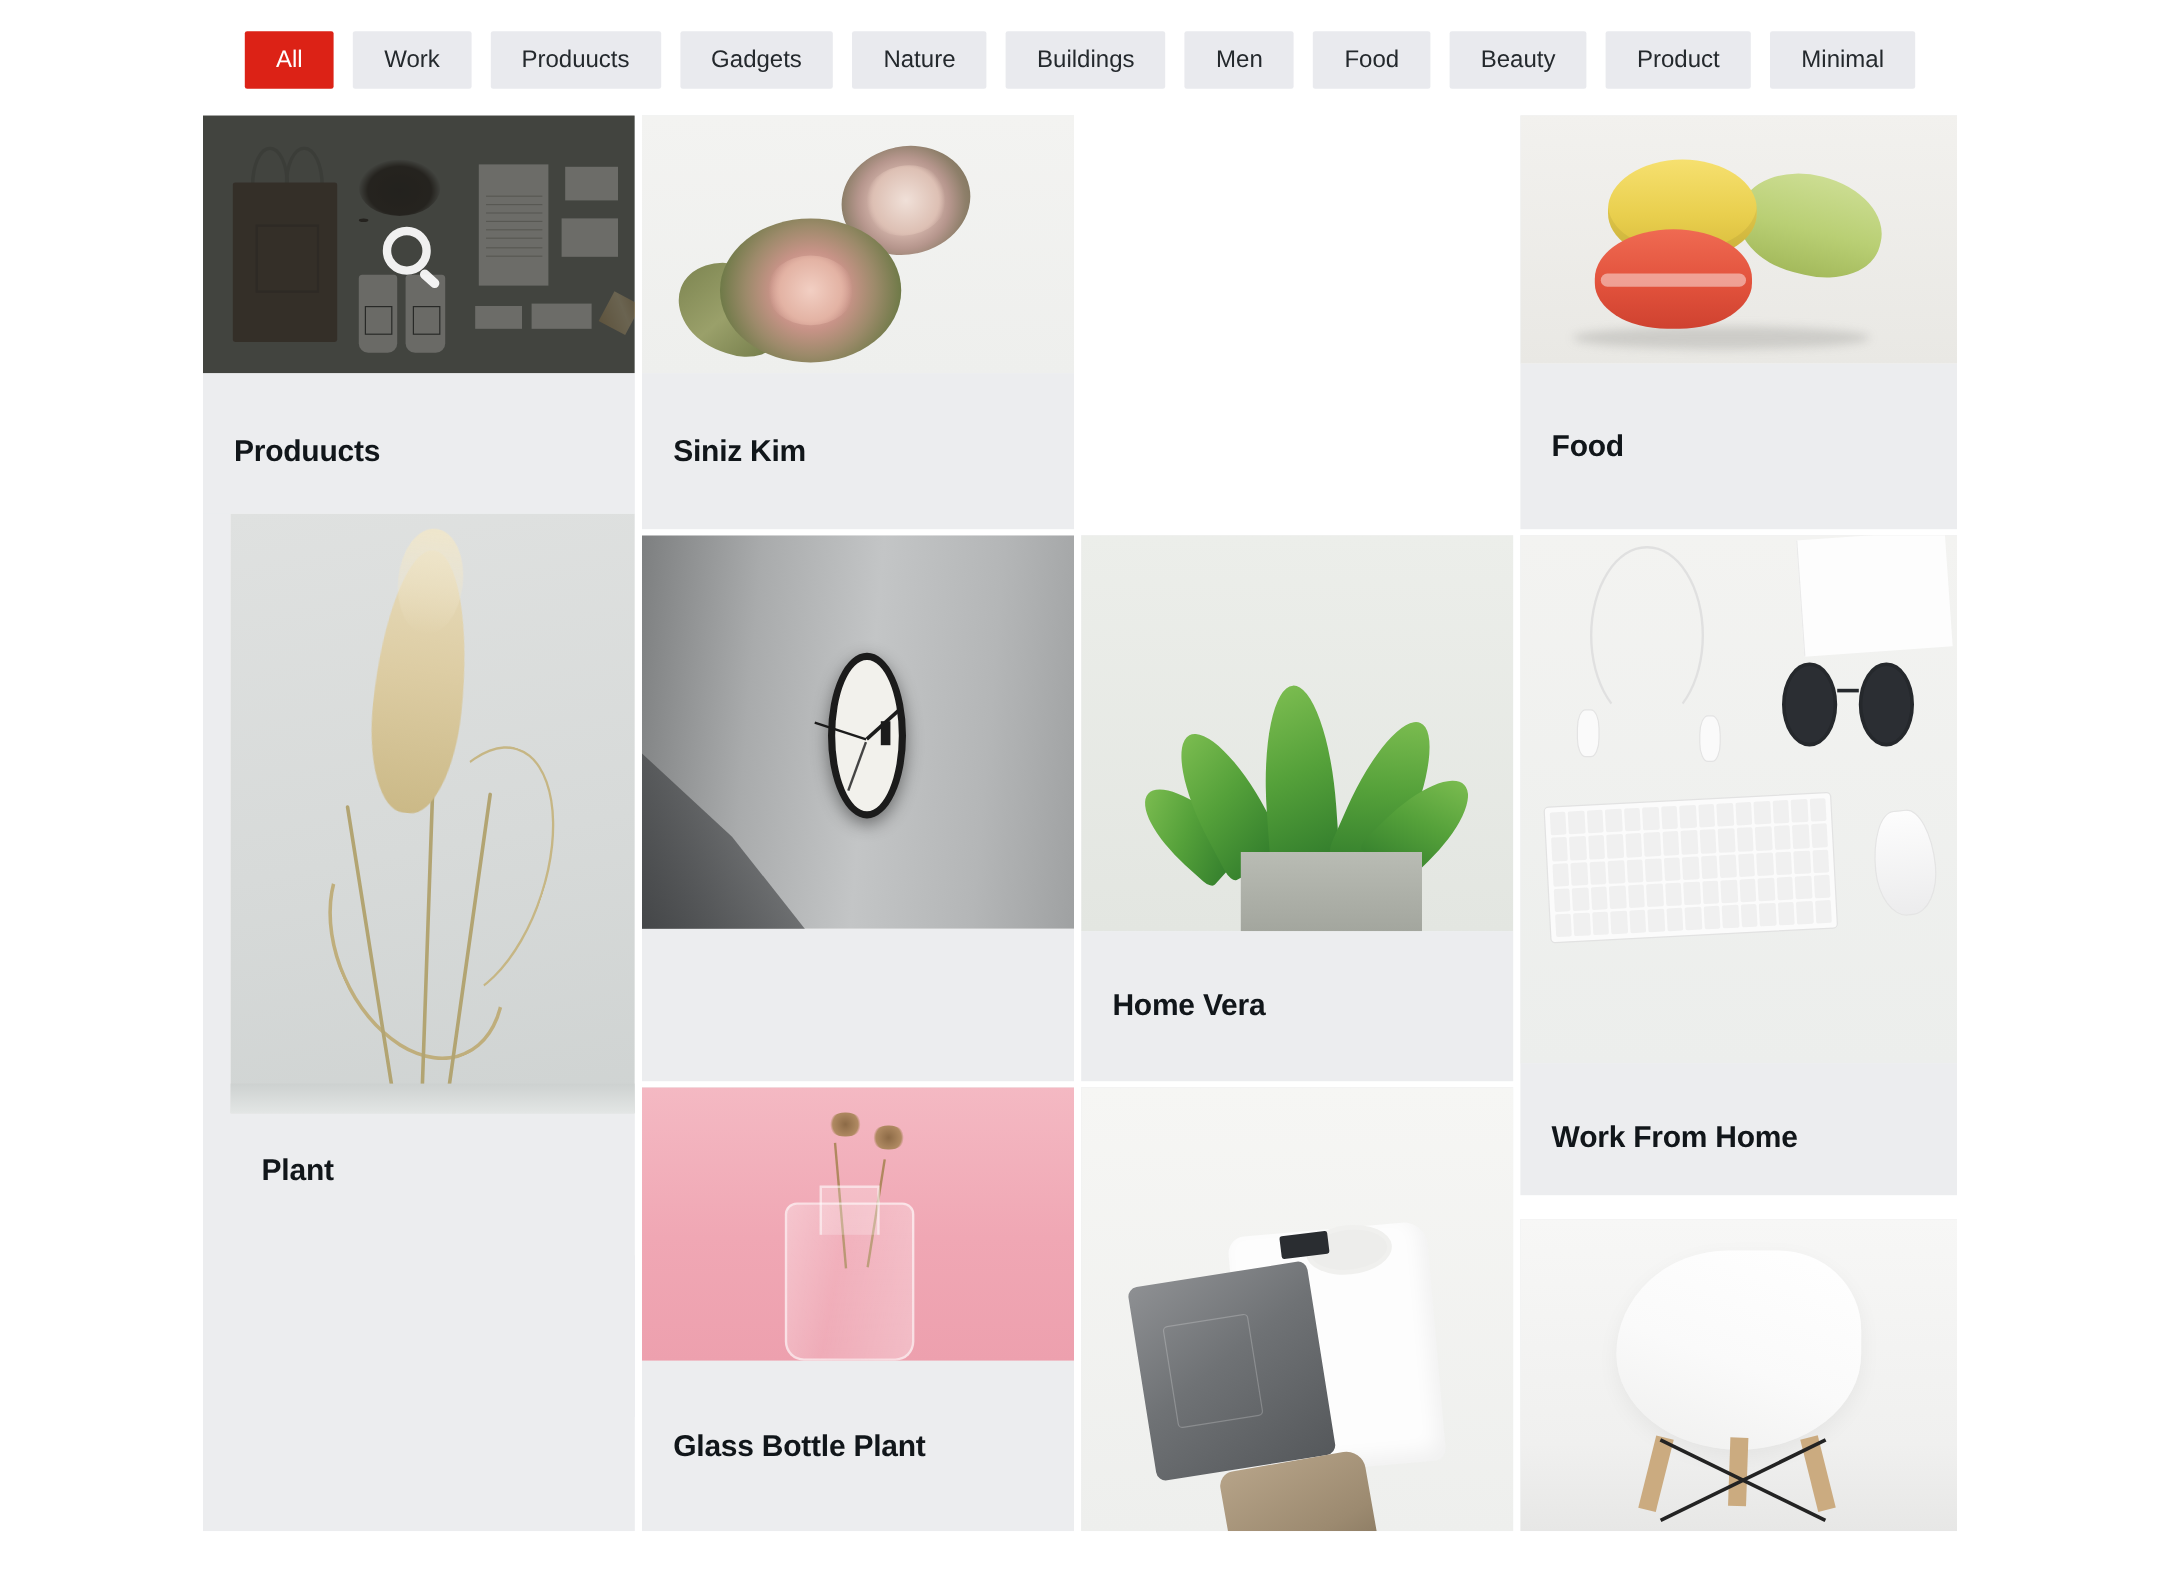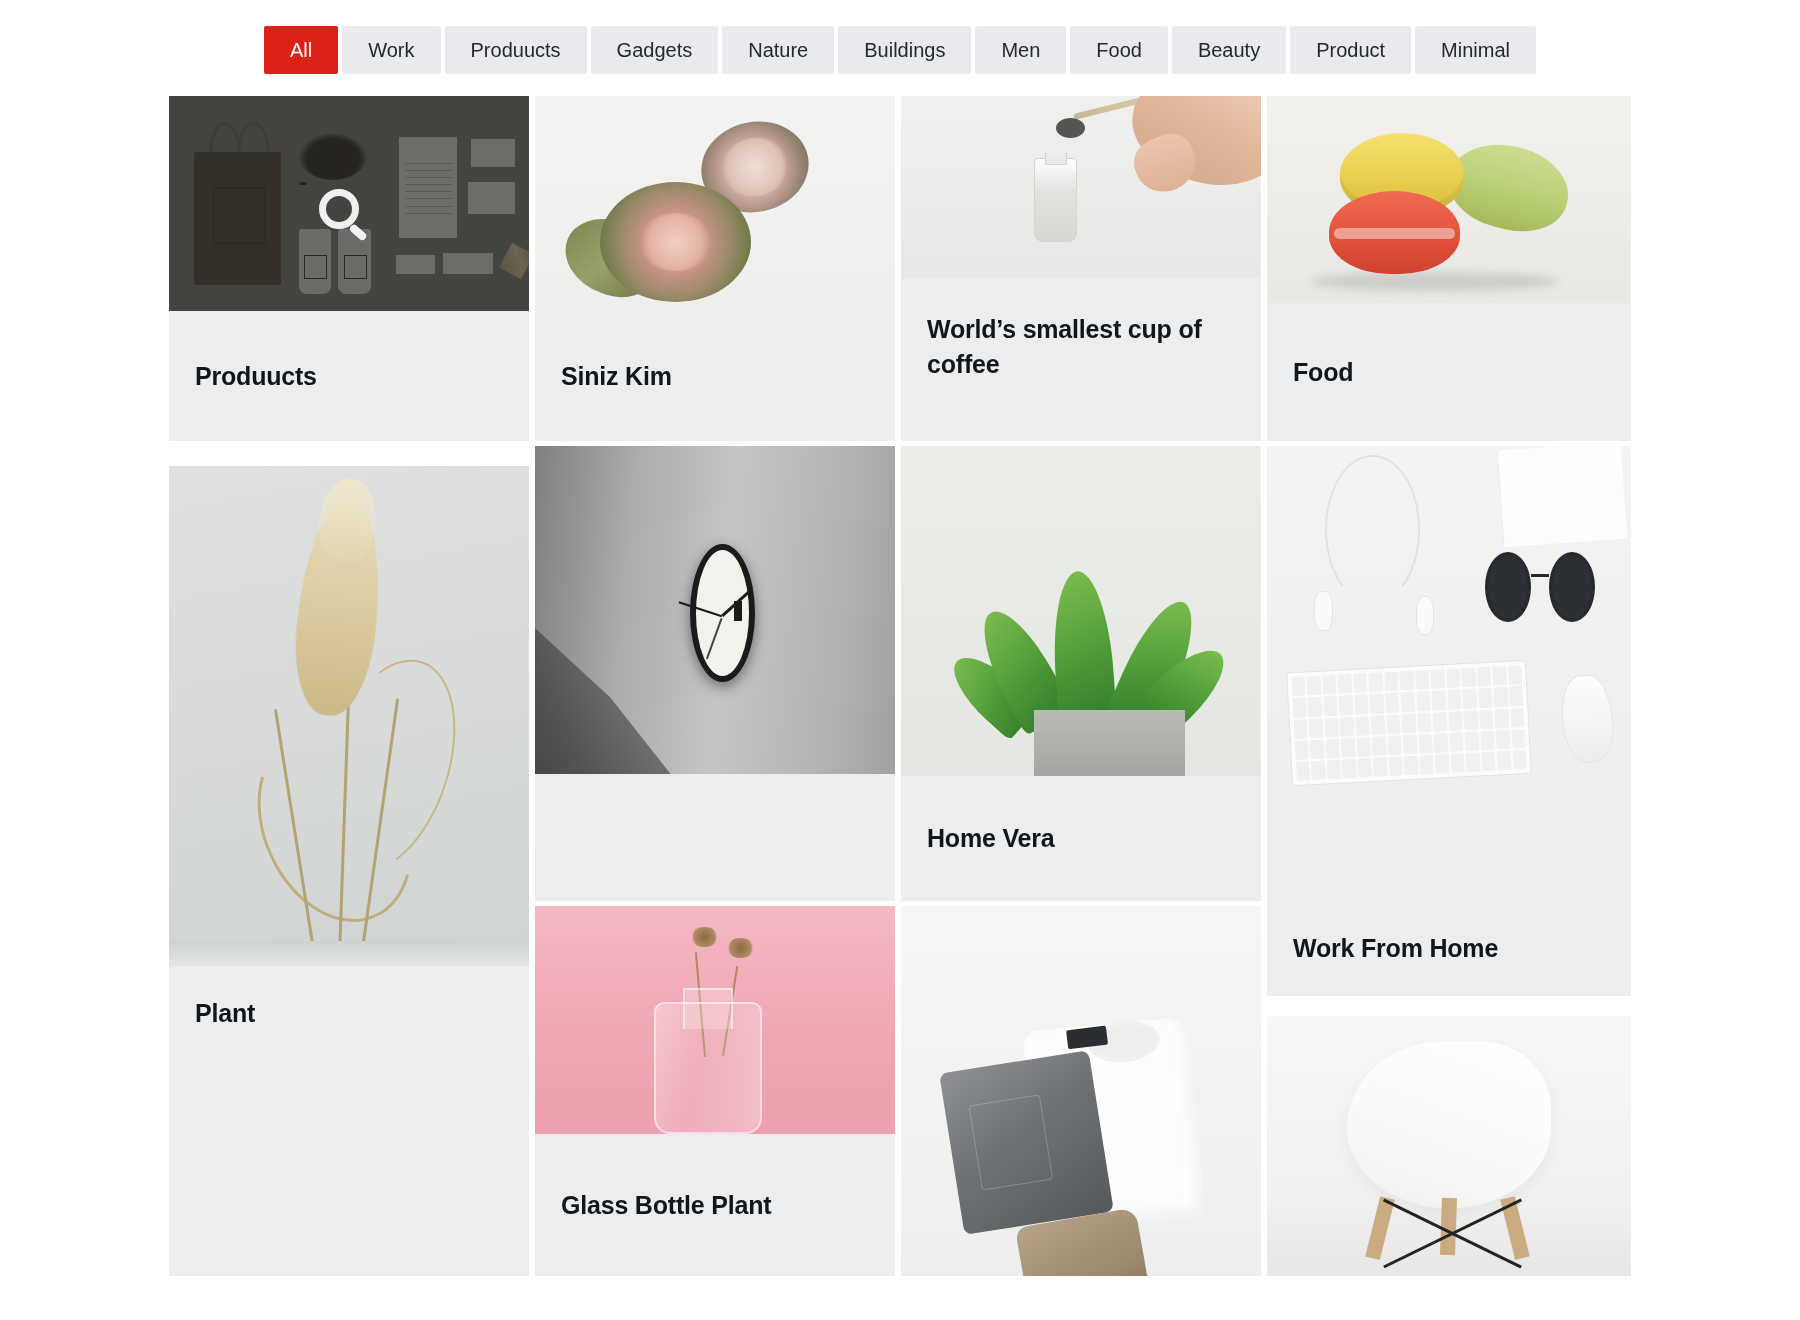--- a/index.html
+++ b/index.html
@@ -27,21 +27,21 @@
     letter-spacing: -0.2px;
     padding-top: 36px;
     line-height: 1.2;
   }
 
   
   .filter-bar {
     display: flex;
     justify-content: center;
     align-items: stretch;
-    gap: 4px;
+    gap: 16px;
     margin-top: 26px;
     padding: 0 163px;
   }
   .filter-btn {
     background: #e9eaee;
     color: #24292d;
     border: none;
     font-family: "Liberation Sans", sans-serif;
     font-size: 20px;
     line-height: 1;
@@ -571,52 +571,36 @@
           <div class="leafy"></div>
           <div class="rose-a"></div>
           <div class="rose-b"></div>
         </div>
       </div>
       <div class="caption" style="height:130px;align-items:center;">
         <h3>Siniz Kim</h3>
       </div>
     </div>
 
-    <div class="card" style="left:732px; top:0; width:360px; height:345px;">
-      <div class="thumb" style="height:182px;">
-        <div class="ph-coffee">
-          <div class="bottle"></div>
-          <div class="bottle-neck"></div>
-          <div class="funnel"></div>
-          <div class="spoon-stick"></div>
-          <div class="spoon-bowl"></div>
-          <div class="hand"></div>
-          <div class="finger"></div>
-        </div>
-      </div>
-      <div class="caption" style="height:163px; align-items:flex-start; padding-top:34px;">
-        <h3>World’s smallest cup of coffee</h3>
-      </div>
-    </div>
 
     <div class="card" style="left:1098px; top:0; width:364px; height:345px;">
       <div class="thumb" style="height:207px;">
         <div class="ph-food">
           <div class="shadow"></div>
           <div class="mac mac-green"></div>
           <div class="mac mac-yellow"></div>
           <div class="mac mac-red"></div>
         </div>
       </div>
       <div class="caption" style="height:138px;">
         <h3>Food</h3>
       </div>
     </div>
 
-    <div class="card" style="left:0; top:370px; width:360px; height:753px;">
+    <div class="card" style="left:0; top:332px; width:360px; height:753px;padding-left:23px;">
       <div class="thumb" style="height:500px;">
         <div class="ph-plant">
           <div class="curl"></div>
           <div class="curl2"></div>
           <div class="s1 stem"></div>
             <div class="s2 stem"></div>
             <div class="s3 stem"></div>
           <div class="plume"></div>
           <div class="base"></div>
         </div>

